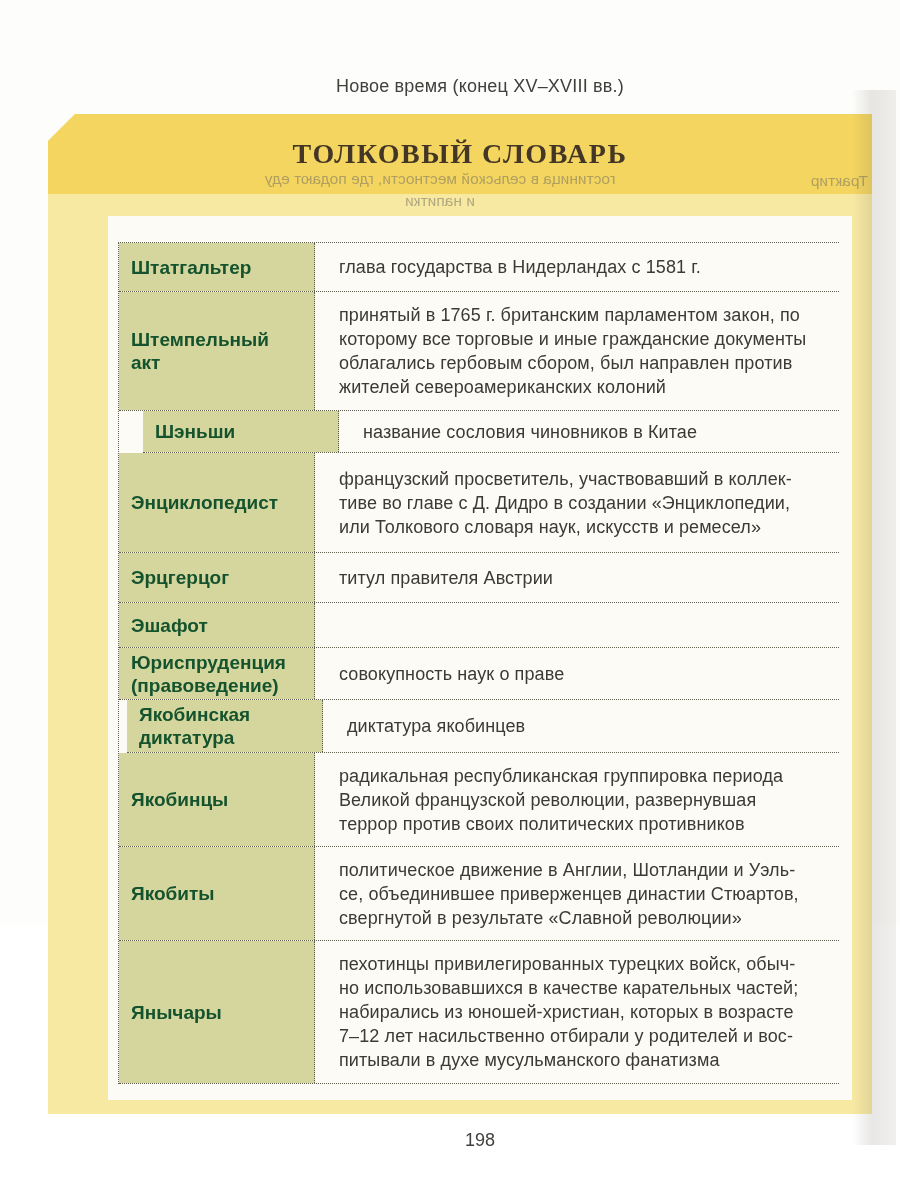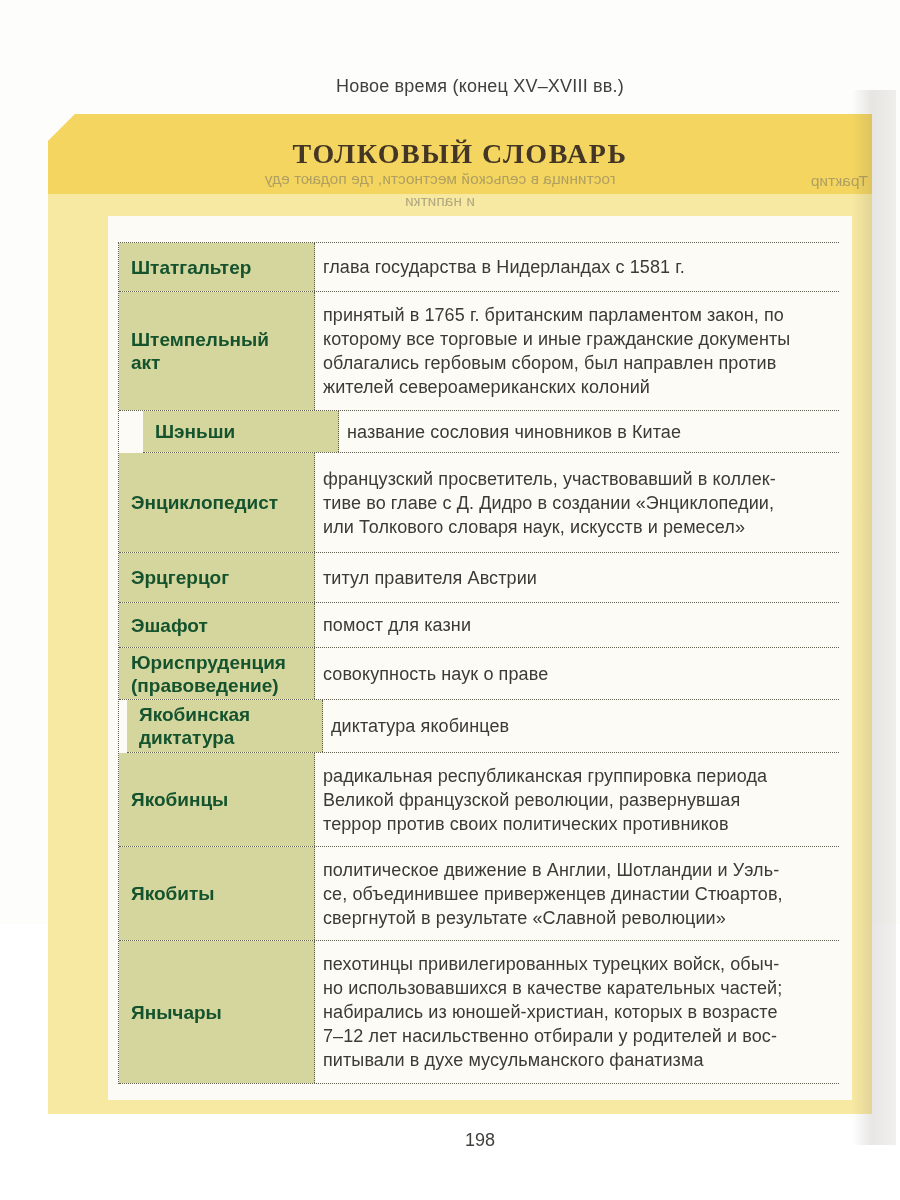--- a/index.html
+++ b/index.html
@@ -76,21 +76,21 @@
     border-right:1px dotted #5f5f52;
     padding-left:12px;padding-right:6px;
   }
   .term-text{
     font-weight:bold;font-size:19px;line-height:23px;
     color:#14532d;
     white-space:pre-line;
   }
   .cell.def{
     flex:1;
-    padding-left:8px;padding-right:4px;
+    padding-left:24px;padding-right:4px;
   }
   .def-text{
     font-size:18px;line-height:24px;
     color:#3b3b36;letter-spacing:0.1px;
     white-space:pre-line;
   }
   
   .edge-shadow{
     position:absolute;left:852px;top:90px;width:44px;height:1055px;
     background:linear-gradient(90deg, rgba(110,105,95,0) 0%, rgba(110,105,95,0.16) 45%, rgba(110,105,95,0.10) 100%);
@@ -166,23 +166,20 @@
         <div class="cell term">
           <div class="term-text">Эрцгерцог</div>
         </div>
         <div class="cell def">
           <div class="def-text">титул правителя Австрии</div>
         </div>
       </div>
       <div class="row" style="height: 45px;">
         <div class="cell term">
           <div class="term-text">Эшафот</div>
-        </div>
-        <div class="cell def">
-          <div class="def-text">помост для казни</div>
         </div>
       </div>
       <div class="row" style="height: 52px;">
         <div class="cell term">
           <div class="term-text">Юриспруденция
 (правоведение)</div>
         </div>
         <div class="cell def">
           <div class="def-text">совокупность наук о праве</div>
         </div>

